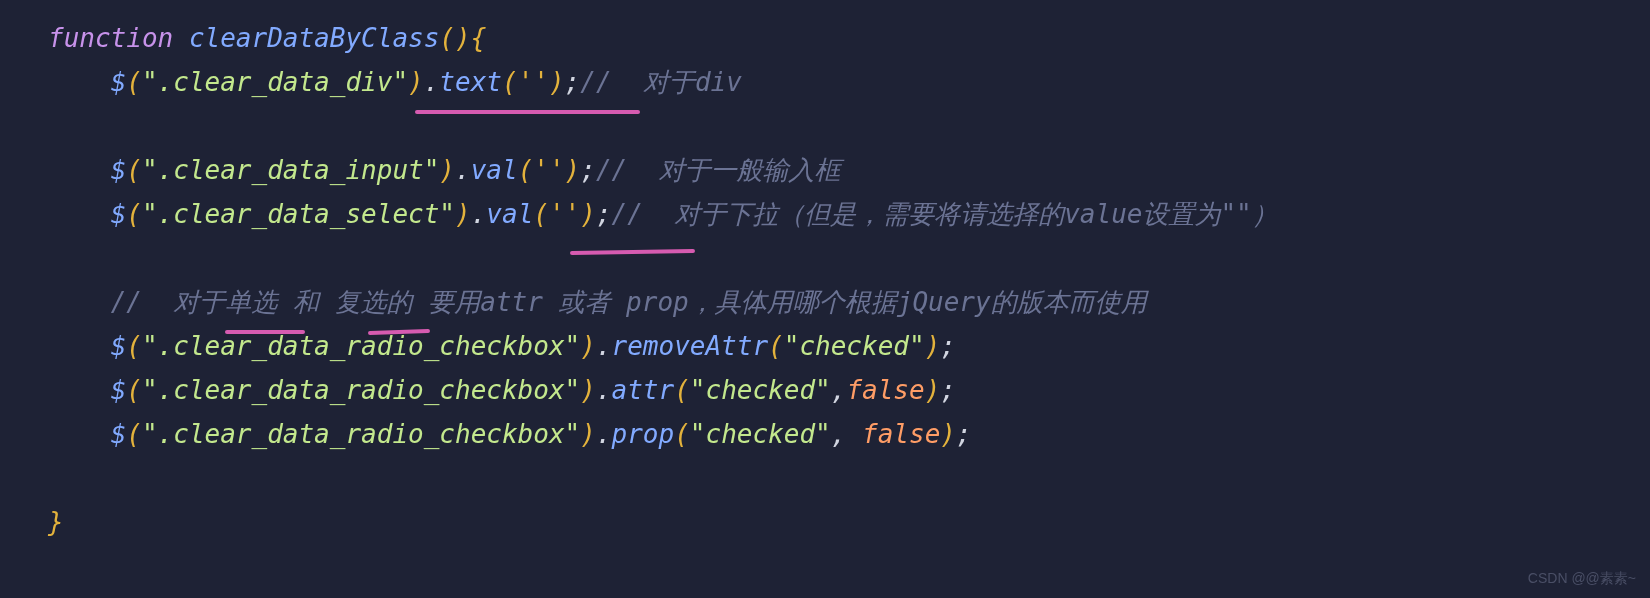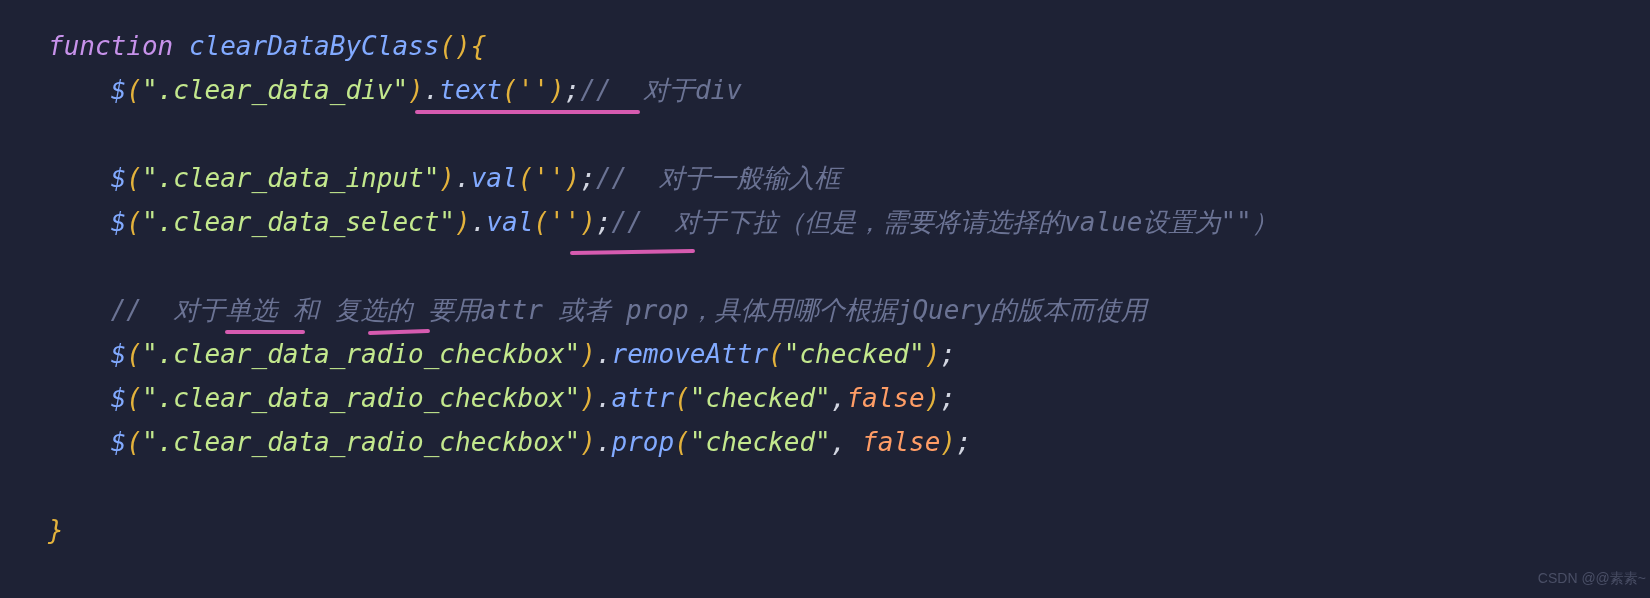--- a/index.html
+++ b/index.html
@@ -6,21 +6,21 @@
     margin: 0;
     padding: 0;
     background: #1e2235;
     width: 1650px;
     height: 598px;
     overflow: hidden;
     position: relative;
   }
   pre.code {
     margin: 0;
-    padding: 24px 0 0 48px;
+    padding: 16px 0 0 48px;
     font-family: "Menlo", "Consolas", "Monaco", monospace;
     font-size: 26px;
     line-height: 44px;
     font-style: italic;
     white-space: pre;
     color: #d1d5e0;
   }
   .tk-keyword   { color: #c792ea; }
   .tk-funcname  { color: #82aaff; }
   .tk-default   { color: #d1d5e0; }
@@ -37,21 +37,21 @@
     background: #d65bb0;
     border-radius: 3px;
   }
   .u1 { left: 415px;  top: 110px; width: 225px; }
   .u2 { left: 570px;  top: 250px; width: 125px; transform: rotate(-1deg); }
   .u3 { left: 225px;  top: 330px; width: 80px;  }
   .u4 { left: 368px;  top: 330px; width: 62px;  transform: rotate(-2deg); }
 
   .watermark {
     position: absolute;
-    right: 4px;
+    right: 14px;
     bottom: 10px;
     font-family: sans-serif;
     font-size: 14px;
     color: #4a4f66;
   }
 </style>
 </head>
 <body>
 
 <pre class="code"><span class="tk-keyword">function</span><span class="tk-default"> </span><span class="tk-funcname">clearDataByClass</span><span class="tk-brace">(){</span>

